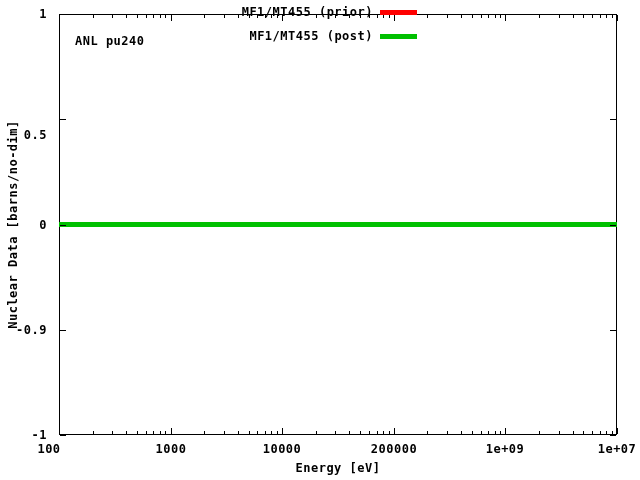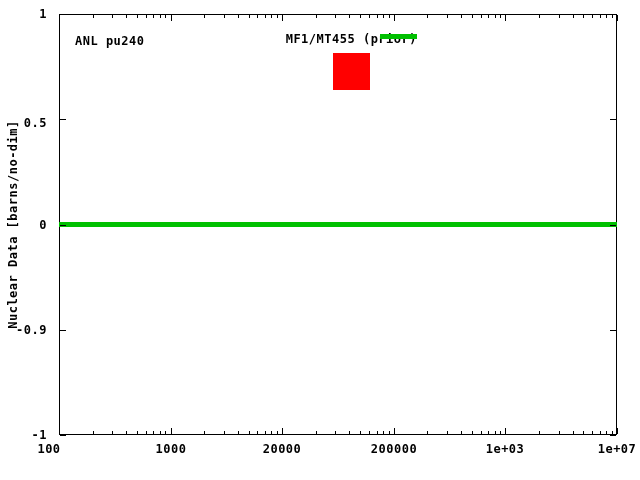--- a/index.html
+++ b/index.html
@@ -101,20 +101,21 @@
     flex: 0 0 37px;
   }
 </style>
 </head>
 <body>
 
 <div class="screen">
 
   <div class="y-axis-title">Nuclear Data [barns/no-dim]</div>
 
+  <div class="x-axis-title">Energy [eV]</div>
 
   <div class="plot-box"></div>
 
   <svg class="series-svg" id="series-svg" viewBox="0 0 558 421">
       <polyline points="0.0,210.5 558.0,210.5" fill="none" stroke="#ff0000" stroke-width="5"></polyline>
       <polyline points="0.0,210.5 558.0,210.5" fill="none" stroke="#00c000" stroke-width="5"></polyline>
     </svg>
 
   <div id="ticks-layer">
       <div class="tick" style="left: 59px; top: 428px; width: 1px; height: 6px;"></div>
@@ -217,36 +218,37 @@
       <div class="tick" style="left: 610px; top: 225px; width: 6px; height: 1px;"></div>
       <div class="tick" style="left: 60px; top: 119px; width: 6px; height: 1px;"></div>
       <div class="tick" style="left: 610px; top: 119px; width: 6px; height: 1px;"></div>
       <div class="tick" style="left: 60px; top: 14px; width: 6px; height: 1px;"></div>
       <div class="tick" style="left: 610px; top: 14px; width: 6px; height: 1px;"></div>
     </div>
 
   <div id="tick-labels-layer">
       <div class="x-tick-label" style="left: 4px;">100</div>
       <div class="x-tick-label" style="left: 126px;">1000</div>
-      <div class="x-tick-label" style="left: 237px;">20000</div>
+      <div class="x-tick-label" style="left: 237px;">10000</div>
       <div class="x-tick-label" style="left: 349px;">200000</div>
-      <div class="x-tick-label" style="left: 460px;">1e+03</div>
+      <div class="x-tick-label" style="left: 460px;">1e+09</div>
       <div class="x-tick-label" style="left: 572px;">1e+07</div>
       <div class="y-tick-label" style="top: 428px;">-1</div>
       <div class="y-tick-label" style="top: 323px;">-0.9</div>
       <div class="y-tick-label" style="top: 218px;">0</div>
-      <div class="y-tick-label" style="top: 116px;">0.5</div>
+      <div class="y-tick-label" style="top: 128px;">0.5</div>
       <div class="y-tick-label" style="top: 7px;">1</div>
     </div>
 
   <div class="annotation">ANL pu240</div>
 
   <div class="legend" id="legend">
-      <div class="legend-row" style="top: 32px; flex-direction: column;">
+      <div class="legend-row" style="top: 5px;">
         <span class="legend-label">MF1/MT455 (prior)</span>
         <span class="legend-sample" style="background: rgb(255, 0, 0);"></span>
       </div>
       <div class="legend-row" style="top: 29px;">
+        <span class="legend-label">MF1/MT455 (post)</span>
         <span class="legend-sample" style="background: rgb(0, 192, 0);"></span>
       </div>
     </div>
 
 </div>
 
 </body></html>

